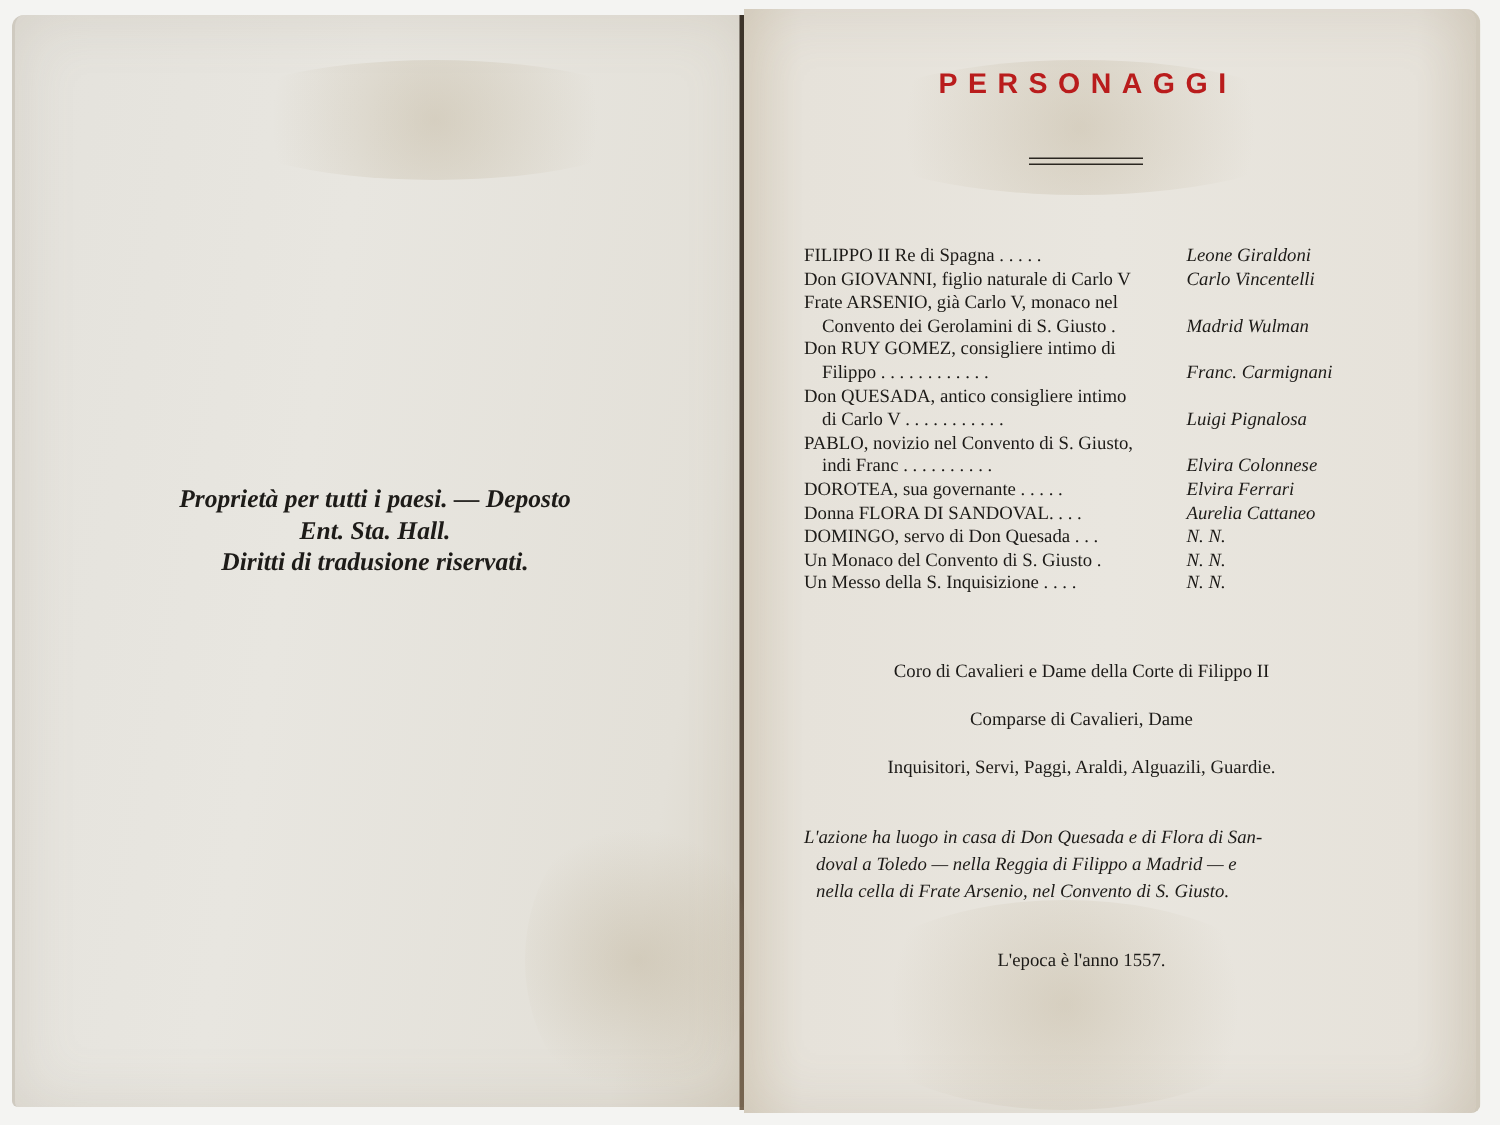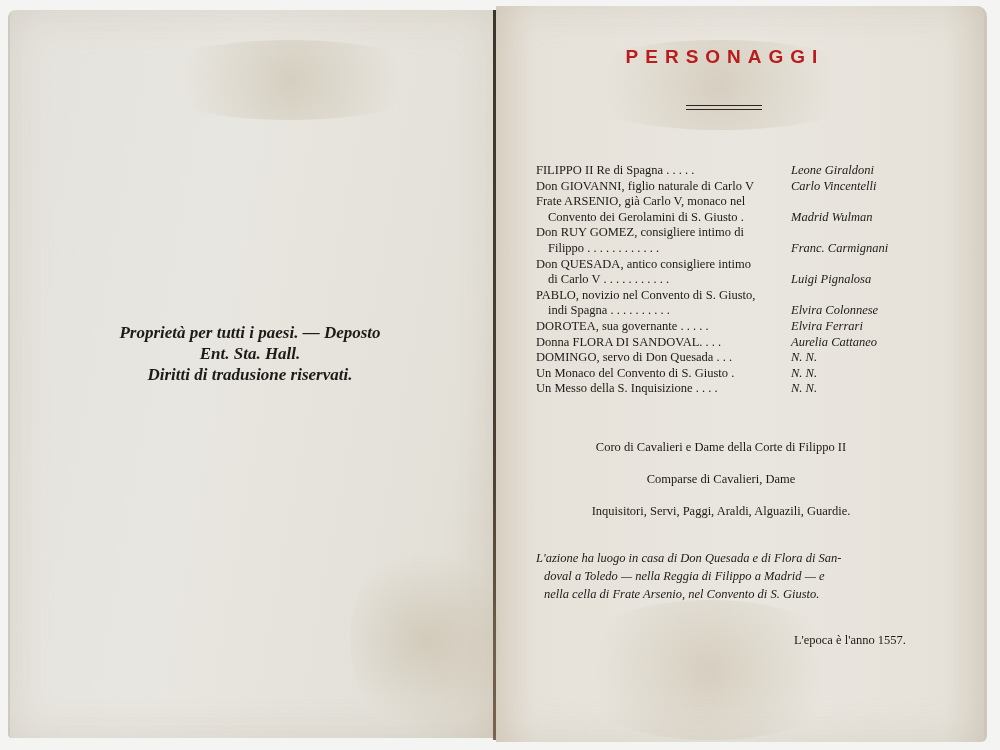--- a/index.html
+++ b/index.html
@@ -126,21 +126,21 @@
   </div>
   <div class="cast-row">
     <div class="cast-role"><span class="indent">di Carlo V . . . . . . . . . . .</span></div>
     <div class="cast-actor">Luigi Pignalosa</div>
   </div>
 
   <div class="cast-row">
     <div class="cast-role">PABLO, novizio nel Convento di S. Giusto,</div>
   </div>
   <div class="cast-row">
-    <div class="cast-role"><span class="indent">indi Spagna . . . . . . . . . .</span></div>
+    <div class="cast-role"><span class="indent">indi Franc . . . . . . . . . .</span></div>
     <div class="cast-actor">Elvira Colonnese</div>
   </div>
 
   <div class="cast-row">
     <div class="cast-role">DOROTEA, sua governante . . . . .</div>
     <div class="cast-actor">Elvira Ferrari</div>
   </div>
   <div class="cast-row">
     <div class="cast-role">Donna FLORA DI SANDOVAL. . . .</div>
     <div class="cast-actor">Aurelia Cattaneo</div>
@@ -162,13 +162,13 @@
 <div class="center-line" style="top:440px;">Coro di Cavalieri e Dame della Corte di Filippo II</div>
 <div class="center-line" style="top:472px;">Comparse di Cavalieri, Dame</div>
 <div class="center-line" style="top:504px;">Inquisitori, Servi, Paggi, Araldi, Alguazili, Guardie.</div>
 
 <div class="setting">
   <span class="l l1">L'azione ha luogo in casa di Don Quesada e di Flora di San-</span>
   <span class="l l2">doval a Toledo — nella Reggia di Filippo a Madrid — e</span>
   <span class="l l3">nella cella di Frate Arsenio, nel Convento di S. Giusto.</span>
 </div>
 
-<div class="center-line" style="top:633px;text-align:right;">L'epoca è l'anno 1557.</div>
+<div class="center-line" style="top:633px;">L'epoca è l'anno 1557.</div>
 
 </body></html>

